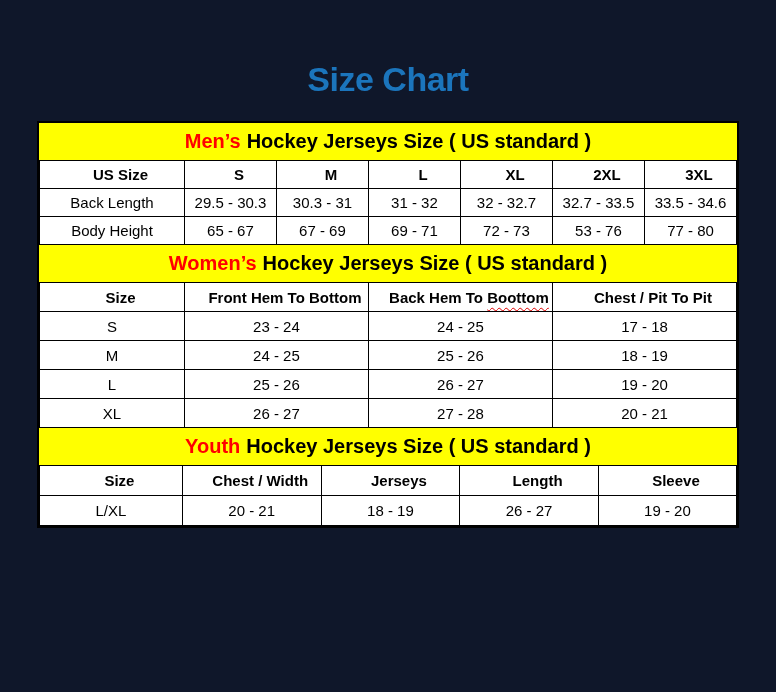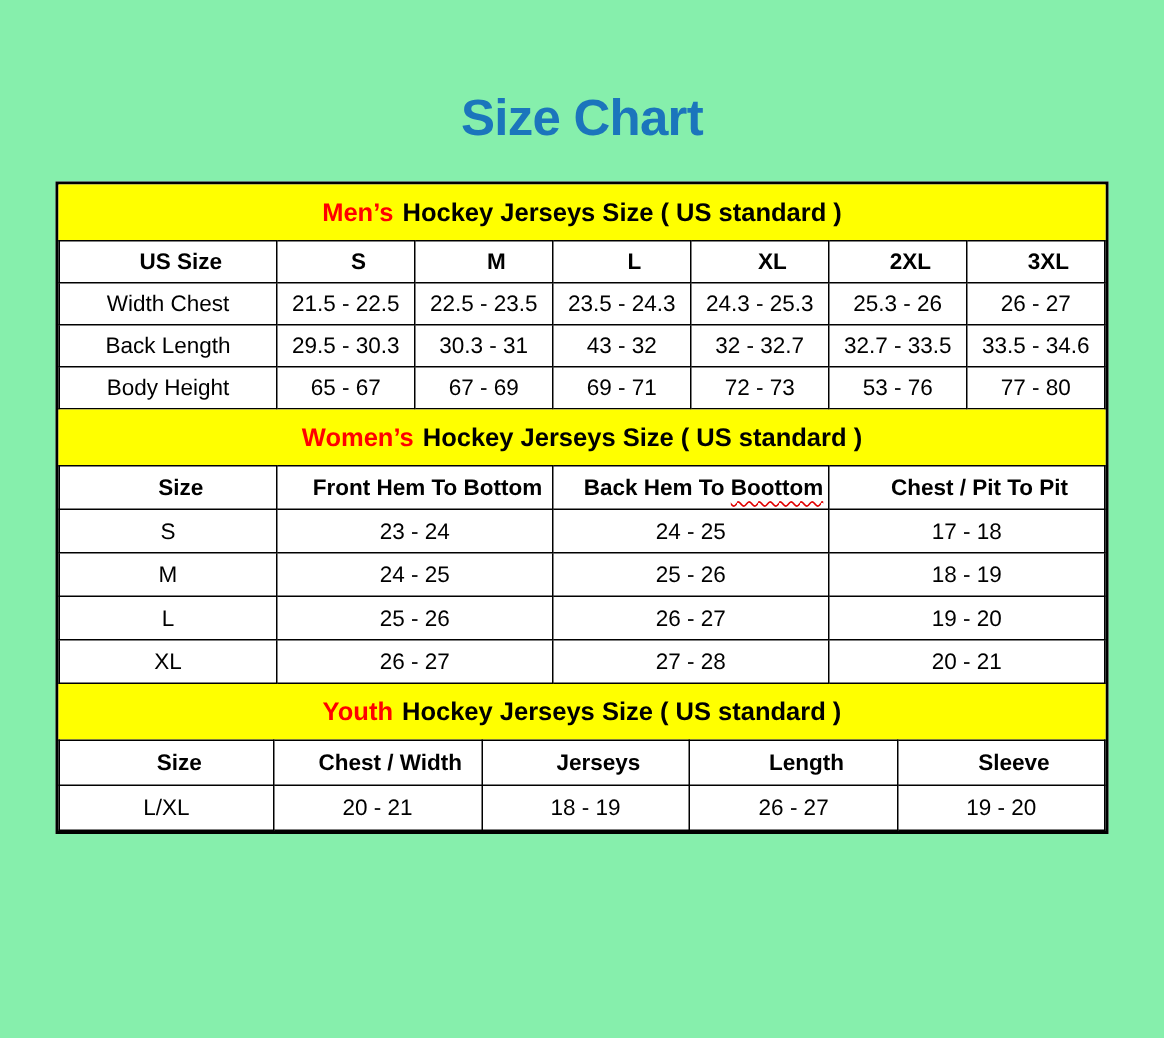--- a/index.html
+++ b/index.html
@@ -1,21 +1,21 @@
 <!DOCTYPE html>
 <html><head>
 <meta charset="utf-8">
 <style>
   html, body { margin: 0; padding: 0; background: #ffffff; }
   body { font-family: "Liberation Sans", sans-serif; color: #000; }
   .sheet {
     position: relative;
     width: 776px;
     height: 692px;
-    background: #86efac;
+    background: #0f172a;
     overflow: hidden;
   }
   .page-title {
     position: absolute;
     top: 60px;
     left: 0;
     width: 100%;
     text-align: center;
     font-size: 34px;
     font-weight: 700;
@@ -31,21 +31,21 @@
     box-sizing: border-box;
     background: #fff;
   }
   .band {
     background: #ffff00;
     height: 37px;
     display: flex;
     align-items: center;
     justify-content: center;
     font-weight: 700;
-    font-size: 17px;
+    font-size: 20px;
   }
   .band .hl { color: #ff0000; margin-right: 6px; }
   table.grid {
     width: 100%;
     border-collapse: collapse;
     table-layout: fixed;
   }
   table.grid th, table.grid td {
     border: 1px solid #000;
     text-align: center;
@@ -97,33 +97,24 @@
           <th>S</th>
           <th>M</th>
           <th>L</th>
           <th>XL</th>
           <th>2XL</th>
           <th>3XL</th>
         </tr>
       </thead>
       <tbody>
         <tr>
-          <td>Width Chest</td>
-          <td>21.5 - 22.5</td>
-          <td>22.5 - 23.5</td>
-          <td>23.5 - 24.3</td>
-          <td>24.3 - 25.3</td>
-          <td>25.3 - 26</td>
-          <td>26 - 27</td>
-        </tr>
-        <tr>
           <td>Back Length</td>
           <td>29.5 - 30.3</td>
           <td>30.3 - 31</td>
-          <td>43 - 32</td>
+          <td>31 - 32</td>
           <td>32 - 32.7</td>
           <td>32.7 - 33.5</td>
           <td>33.5 - 34.6</td>
         </tr>
         <tr>
           <td>Body Height</td>
           <td>65 - 67</td>
           <td>67 - 69</td>
           <td>69 - 71</td>
           <td>72 - 73</td>

